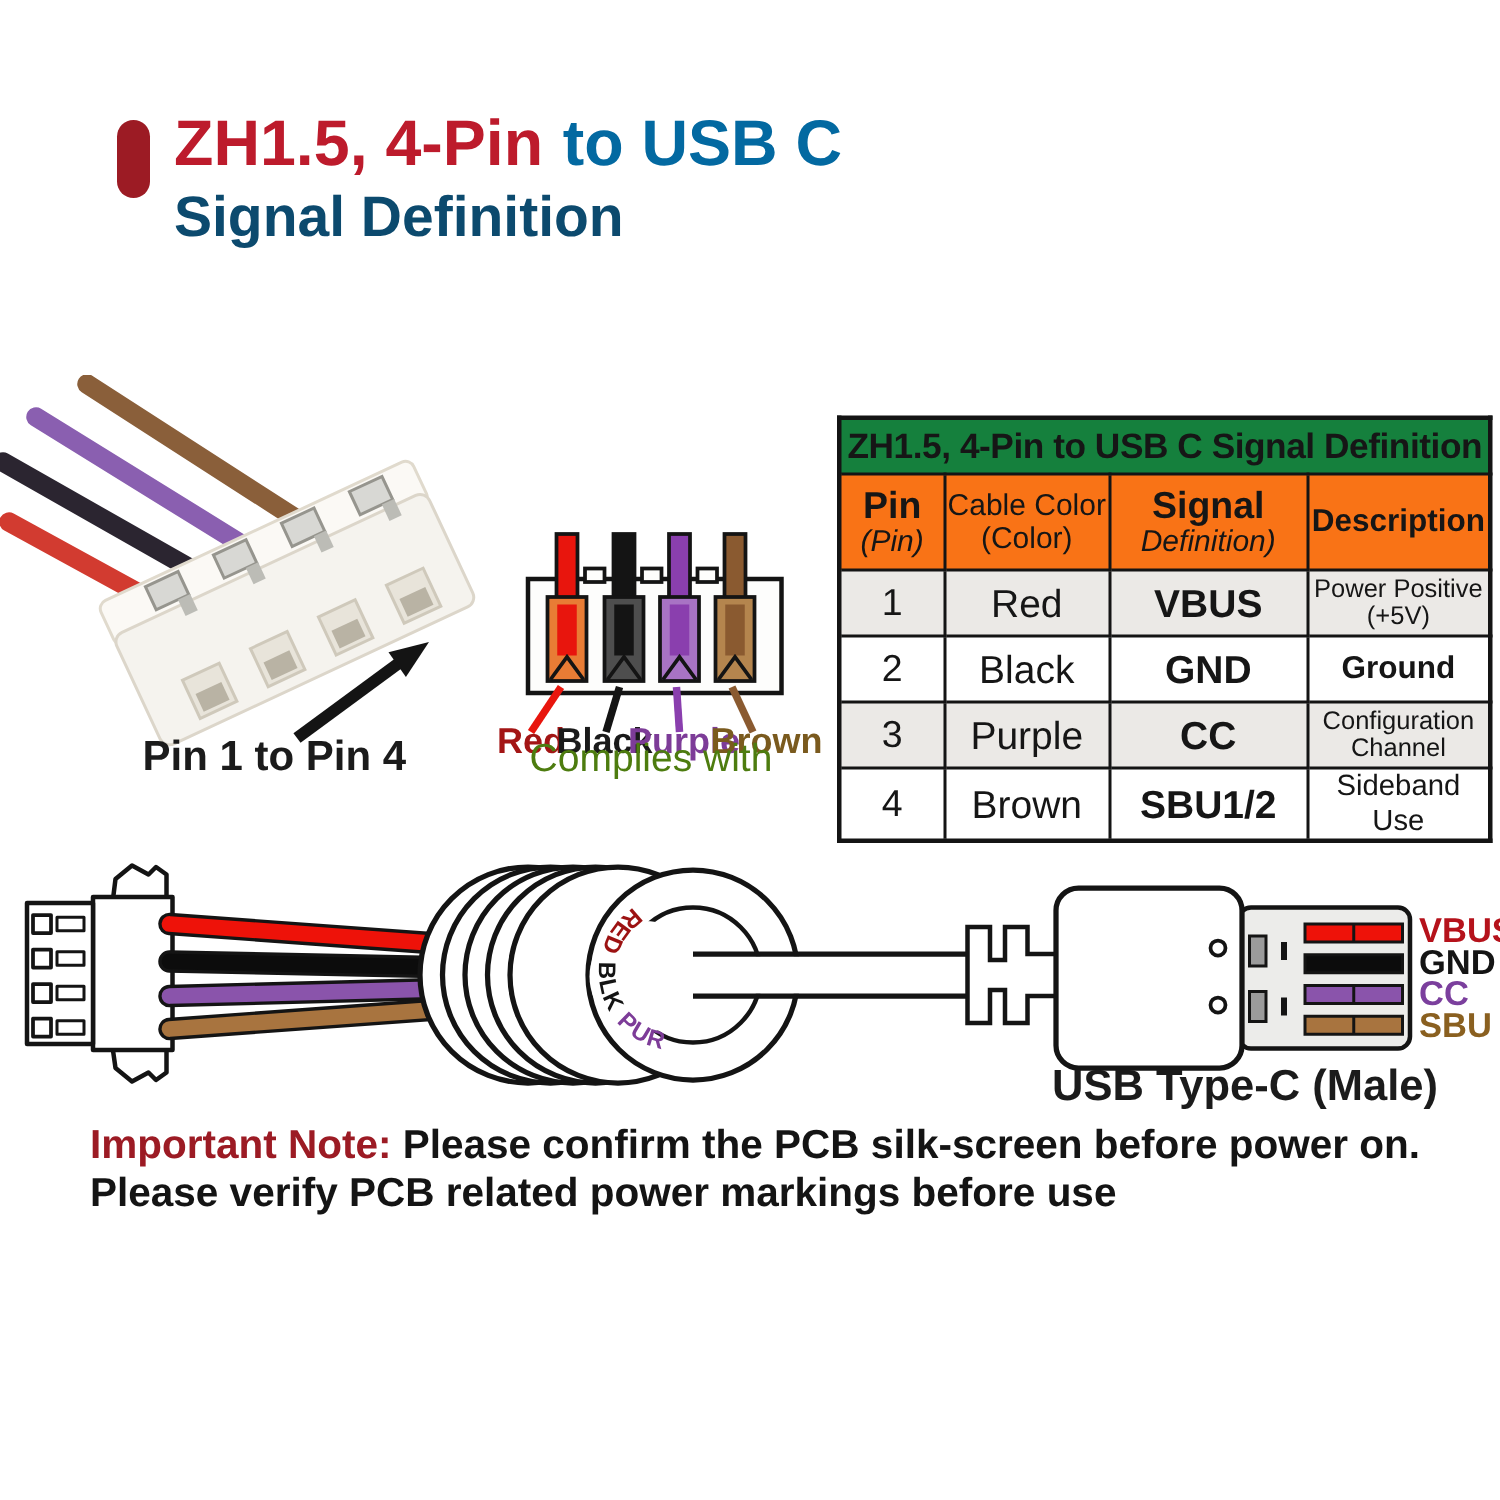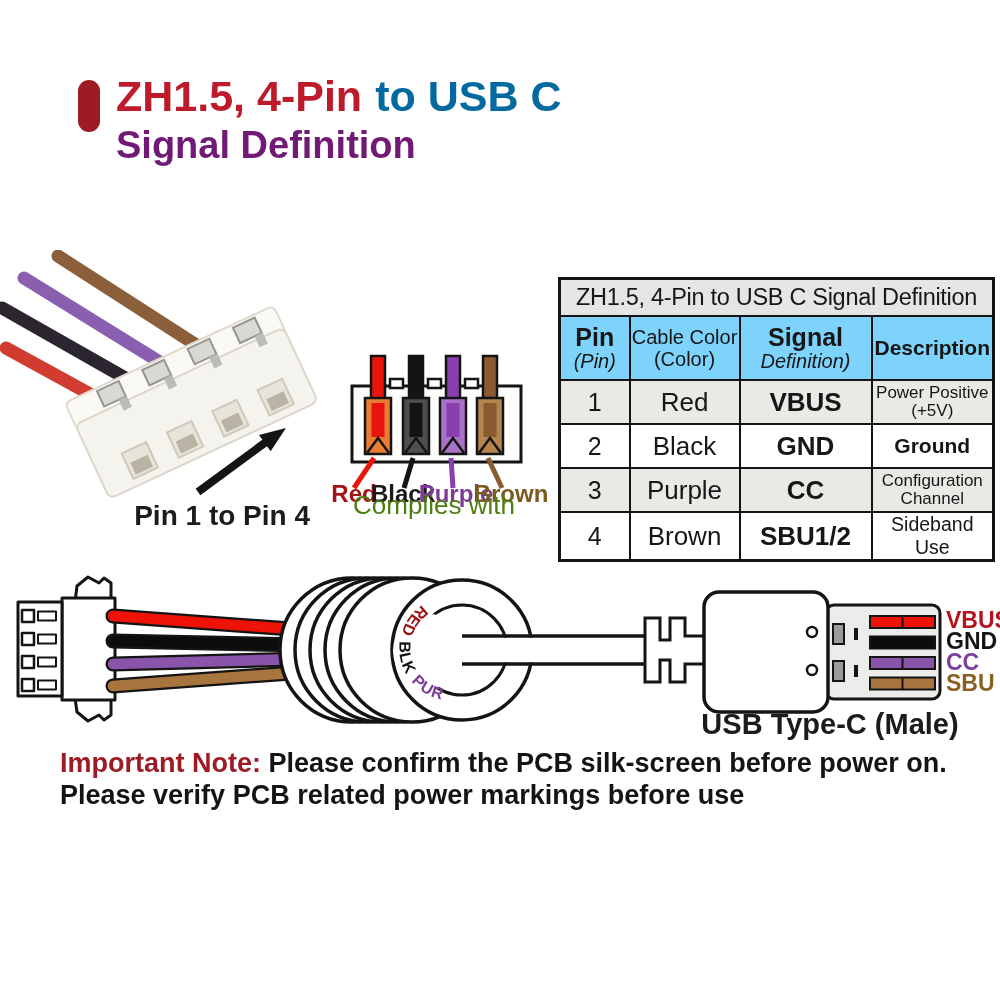--- a/index.html
+++ b/index.html
@@ -7,37 +7,37 @@
     width:1000px;height:1000px;position:relative;background:#ffffff;
     font-family:"Liberation Sans",sans-serif;color:#161616;overflow:hidden;
   }
   svg text{font-family:"Liberation Sans",sans-serif;}
 
   
   .title-marker{position:absolute;left:78px;top:80px;width:22px;height:52px;border-radius:12px;background:#9c1b24;}
   .title-line1{position:absolute;left:116px;top:72px;font-size:43px;font-weight:bold;white-space:nowrap;}
   .title-line1 .red{color:#bd1b2c;}
   .title-line1 .blk{color:#0369a1;margin-left:13px;}
-  .title-line2{position:absolute;left:116px;top:124px;font-size:38px;font-weight:bold;color:#701a75;}
-
-  
-  .pin-caption{position:absolute;left:95px;top:500px;width:215px;text-align:right;font-size:28px;font-weight:bold;color:#1b1b1b;}
+  .title-line2{position:absolute;left:116px;top:124px;font-size:38px;font-weight:bold;color:#0c4a6e;}
+
+  
+  .pin-caption{position:absolute;left:95px;top:488px;width:215px;text-align:left;font-size:28px;font-weight:bold;color:#1b1b1b;}
   .complies{position:absolute;left:300px;top:491px;width:268px;text-align:center;font-size:26px;font-weight:400;line-height:28px;color:#4d7c0f;}
   .usb-caption{position:absolute;left:655px;top:708px;width:350px;text-align:center;font-size:29px;font-weight:600;color:#1b1b1b;}
 
   
   .note{position:absolute;left:14px;top:747px;width:920px;font-size:27px;font-weight:600;line-height:32px;color:#141414;margin-left:46px;}
   .note .prefix{color:#9c1b24;font-weight:bold;}
 
   
   .sig-table{position:absolute;left:558px;top:277px;width:434px;border-collapse:collapse;table-layout:fixed;}
   .sig-table td,.sig-table th{border:2.5px solid #141414;text-align:center;vertical-align:middle;padding:0;}
   .sig-table{border:3.5px solid #141414;}
-  .t-title{height:35px;background:#e5e5e5;font-size:23.5px;font-weight:400;letter-spacing:-0.3px;}
-  .t-head th{height:62px;background:#7dd3fc;font-weight:normal;}
+  .t-title{height:35px;background:#15803d;font-size:23.5px;font-weight:700;letter-spacing:-0.3px;}
+  .t-head th{height:62px;background:#f97316;font-weight:normal;}
   .h-big{display:block;font-size:25px;font-weight:bold;line-height:26px;}
   .h-small{display:block;font-size:20px;line-height:22px;font-style:italic;}
   .h-mid{display:block;font-size:20px;line-height:22px;}
   .h-desc{font-size:21px;font-weight:600;}
   .row-odd td{background:#ebe9e6;height:42px;}
   .row-even td{background:#ffffff;height:42px;}
   .c-pin{font-size:25px;}
   .c-color{font-size:26px;}
   .c-sig{font-size:26px;font-weight:600;}
   .c-desc-sm{font-size:17px;line-height:18px;}

